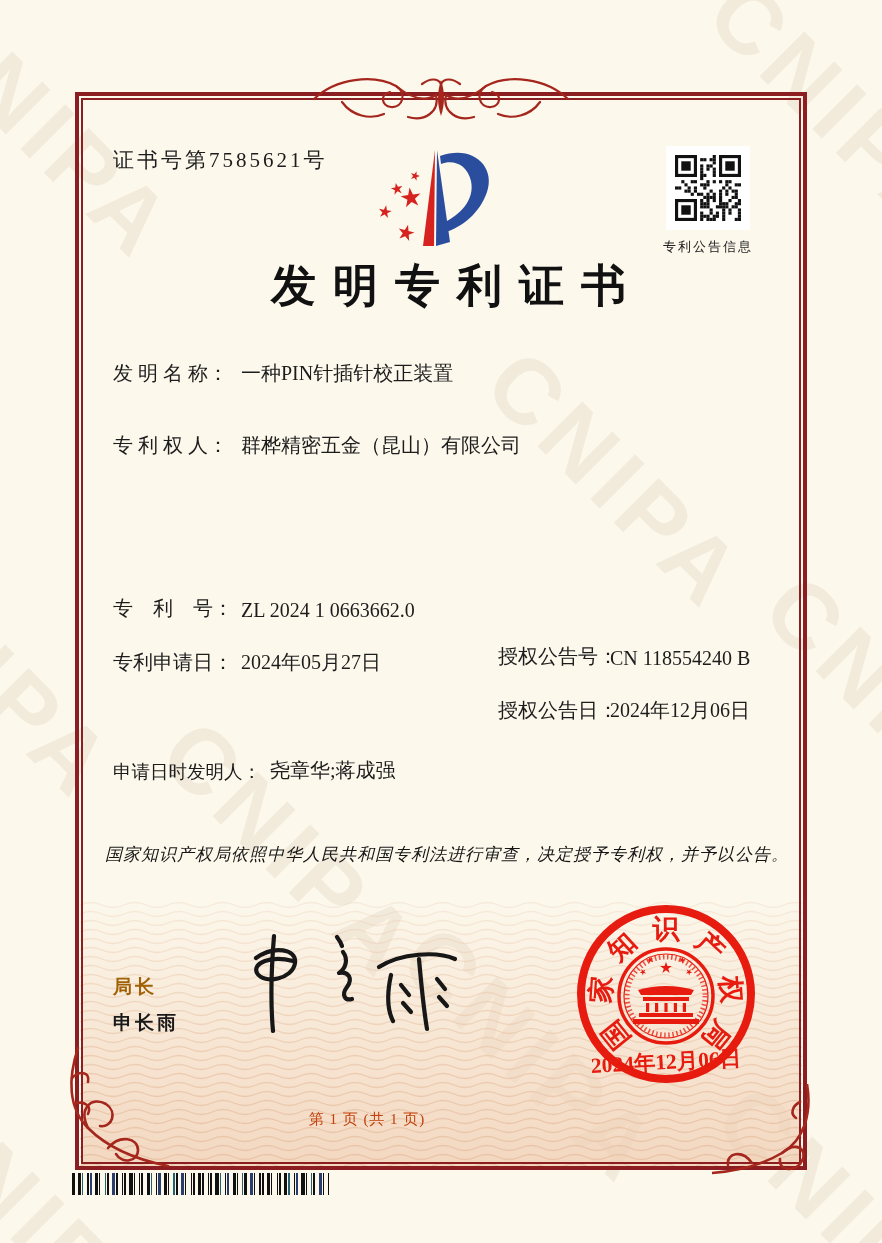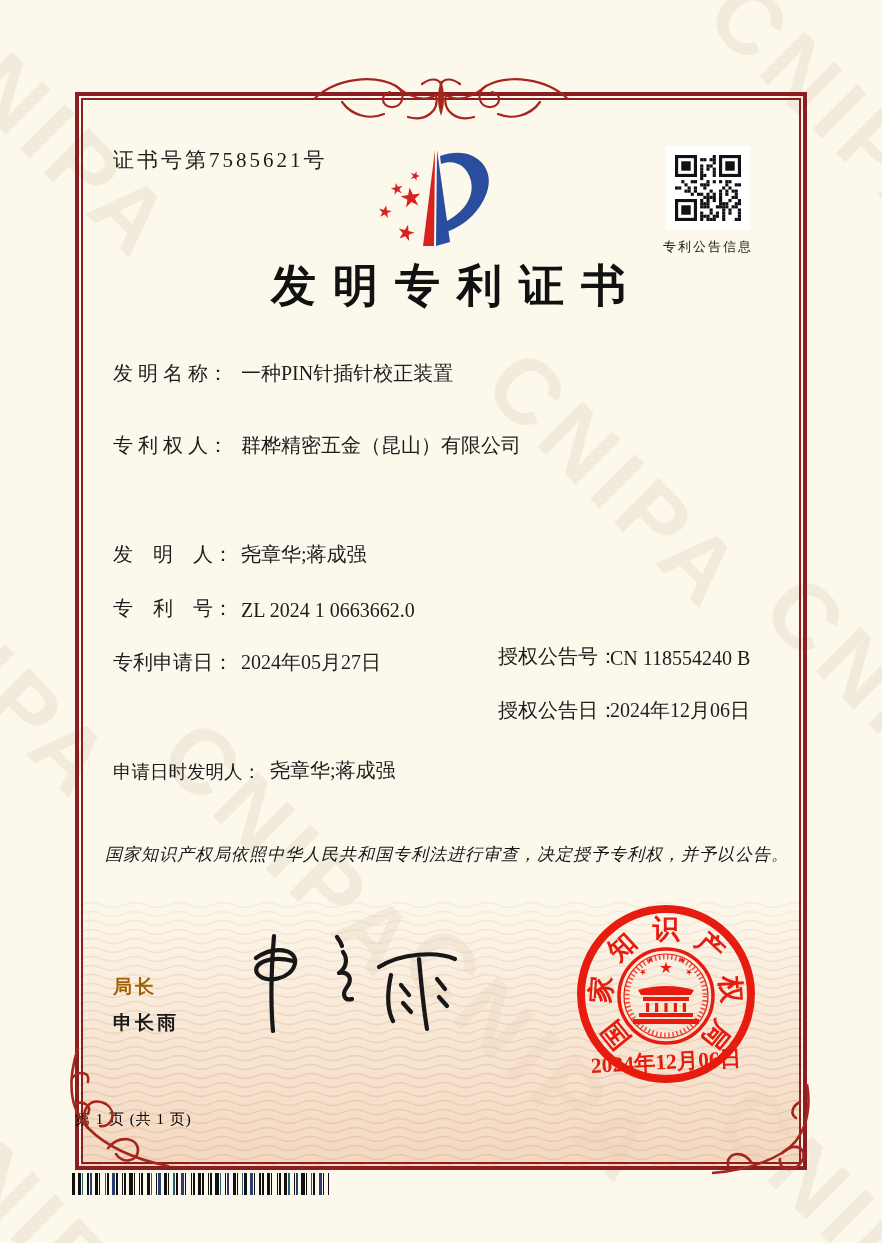--- a/index.html
+++ b/index.html
@@ -39,21 +39,21 @@
   .col2{position:absolute;left:385px;top:0;margin-top:48px;}
 
   #legal{left:91px;top:838px;width:700px;text-align:center;font-size:17px;line-height:33px;
          font-style:italic;letter-spacing:1px;color:#151515;margin-left:6px;}
   #sig-title{left:113px;top:974px;font-family:"Liberation Sans","DejaVu Sans",sans-serif;
              font-size:19px;font-weight:600;letter-spacing:3px;color:#a16207;}
   #sig-name{left:113px;top:1010px;font-family:"Liberation Sans","DejaVu Sans",sans-serif;
             font-size:19px;font-weight:600;letter-spacing:3px;color:#1a1a1a;}
   #signature{position:absolute;left:240px;top:928px;z-index:3;}
   #seal{position:absolute;left:566px;top:894px;z-index:4;opacity:.93;}
-  #page-footer{left:75px;top:1110px;width:584px;font-size:15px;letter-spacing:1px;color:#000000;}
+  #page-footer{left:75px;top:1110px;width:584px;text-align:center;font-size:15px;letter-spacing:1px;color:#c2410c;}
   #barcode{position:absolute;left:72px;top:1173px;z-index:3;}
 
   .flourish{position:absolute;z-index:4;}
   #fl-top{left:312px;top:72px;}
   #fl-bl{left:58px;top:1046px;}
   #fl-br{left:712px;top:1084px;}
 </style>
 </head>
 <body>
 
@@ -259,23 +259,20 @@
   <div class="txt" id="qr-caption">专利公告信息</div>
 
   <div class="txt" id="doc-title">发明专利证书</div>
 
   <div class="row" style="top:360px">
     <span class="lbl">发 明 名 称：</span><span>一种PIN针插针校正装置</span>
   </div>
   <div class="row" style="top:432px">
     <span class="lbl">专 利 权 人：</span><span>群桦精密五金（昆山）有限公司</span>
   </div>
-  <div class="row" style="top:541px">
-    <span class="lbl">发　明　人：</span><span>尧章华;蒋成强</span>
-  </div>
   <div class="row" style="top:595px">
     <span class="lbl">专　利　号：</span><span>ZL 2024 1 0663662.0</span>
     <span class="col2">
       <span class="lbl2">授权公告号：</span><span>CN 118554240 B</span>
     </span>
   </div>
   <div class="row" style="top:649px">
     <span class="lbl">专利申请日：</span><span>2024年05月27日</span>
     <span class="col2">
       <span class="lbl2">授权公告日：</span><span>2024年12月06日</span>

